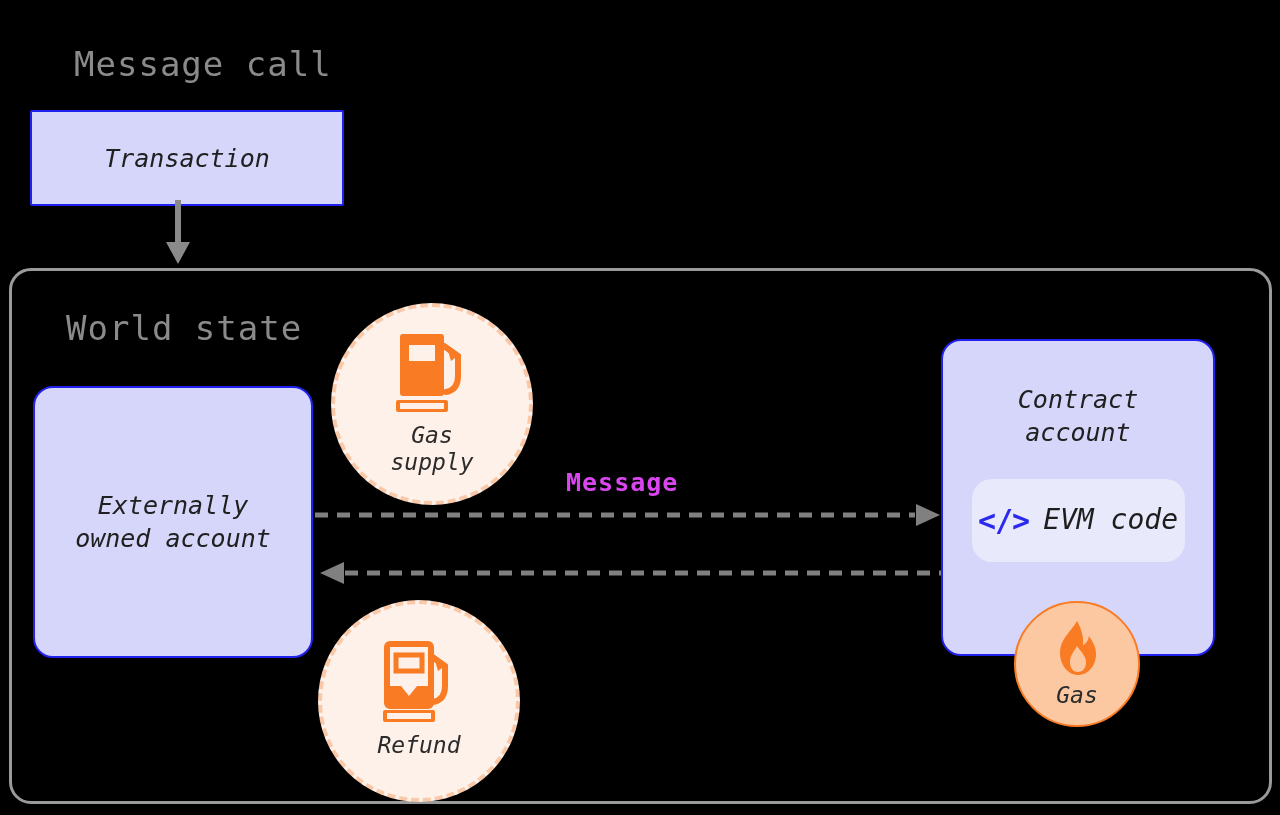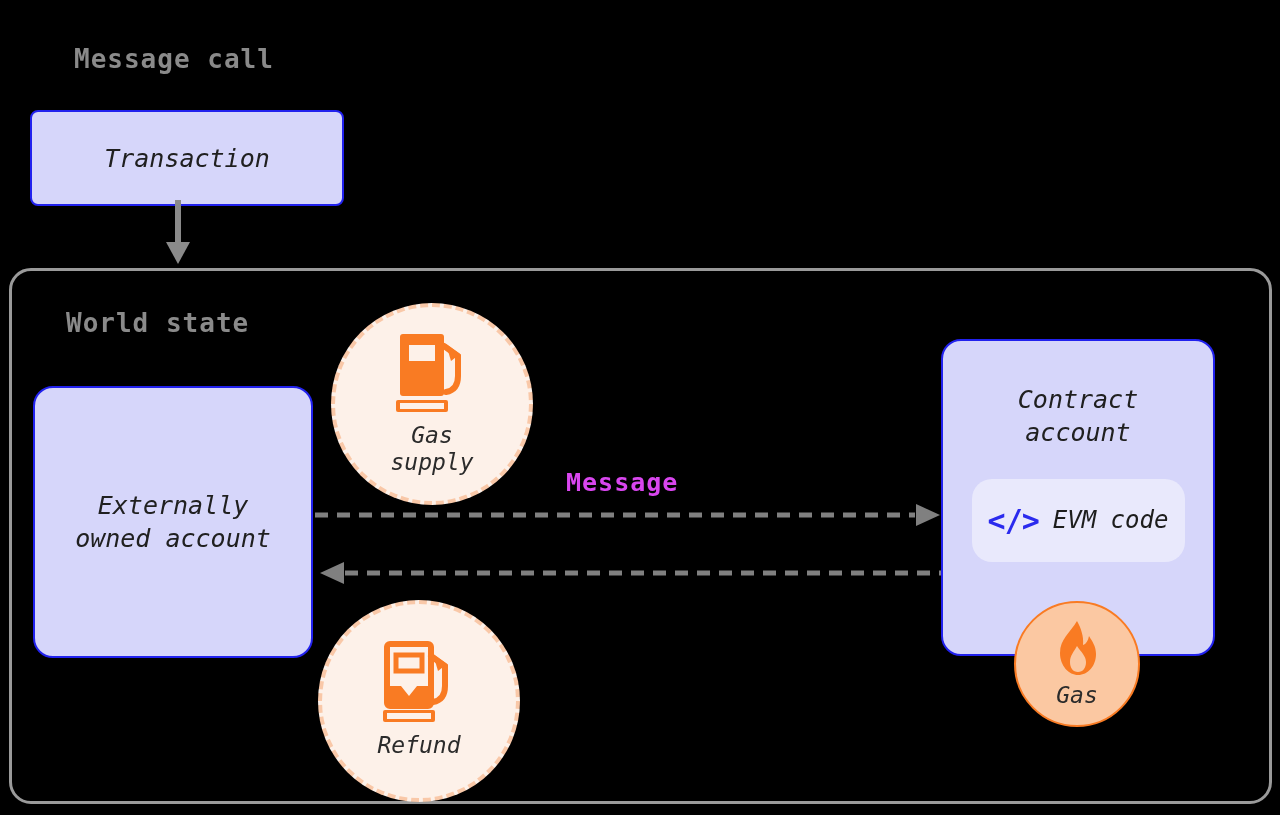--- a/index.html
+++ b/index.html
@@ -14,22 +14,22 @@
     background: #000000;
     overflow: hidden;
     font-family: "DejaVu Sans Mono", "Liberation Mono", monospace;
   }
 
   
   .section-heading {
     position: absolute;
     color: #8a8a8a;
     font-family: "DejaVu Sans Mono", "Liberation Mono", monospace;
-    font-weight: bold;
-    font-size: 26px;
+    font-weight: normal;
+    font-size: 34px;
     letter-spacing: 1px;
     white-space: nowrap;
   }
   #message-call-heading { left: 74px; top: 44px; }
   #world-state-heading  { left: 66px; top: 308px; }
 
   
   .node-box {
     position: absolute;
     background: #d6d6fa;
@@ -43,21 +43,21 @@
     color: #202020;
     font-style: italic;
     font-size: 25px;
     line-height: 1.32;
     text-align: center;
   }
 
   #transaction-box {
     left: 30px; top: 110px;
     width: 314px; height: 96px;
-    border-radius: 8px;
+    border-radius: 2px;
   }
 
   #eoa-box {
     left: 33px; top: 386px;
     width: 280px; height: 272px;
     border-radius: 20px;
     padding: 0 32px;
   }
 
   #contract-box {
@@ -85,21 +85,21 @@
     display: block;
     color: #2a2aee;
     font-size: 30px;
     font-weight: bold;
     font-style: normal;
     letter-spacing: -1px;
     line-height: 1;
   }
   #evm-code-label {
     font-style: italic;
-    font-size: 24px;
+    font-size: 28px;
     color: #1d1d1d;
     white-space: nowrap;
   }
 
   
   #world-state-box {
     position: absolute;
     left: 9px; top: 268px;
     width: 1263px; height: 536px;
     box-sizing: border-box;

